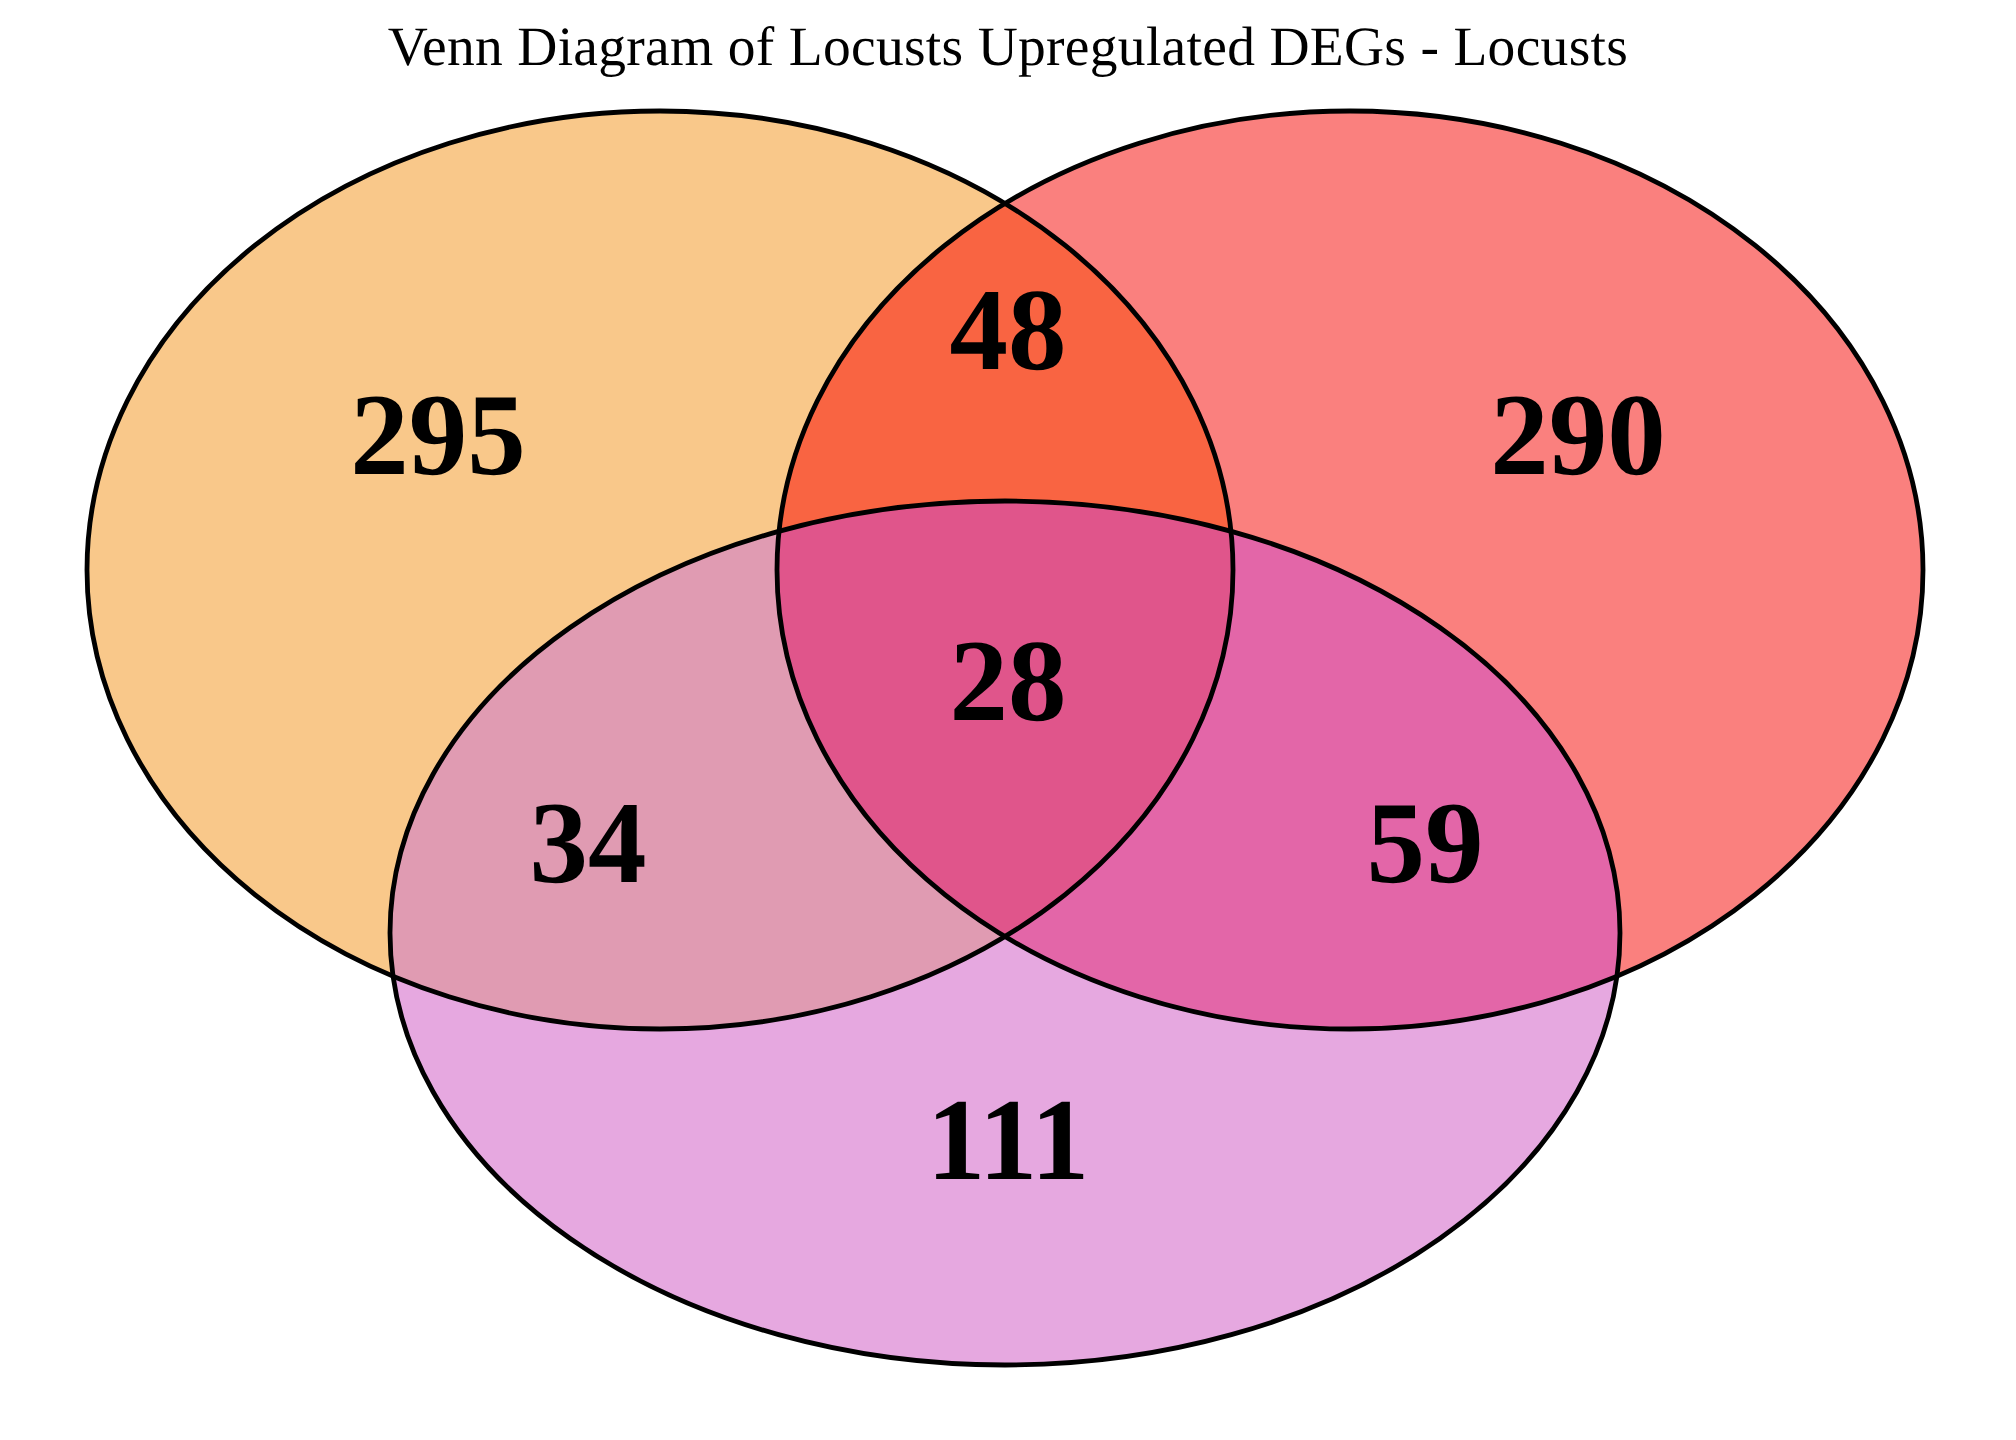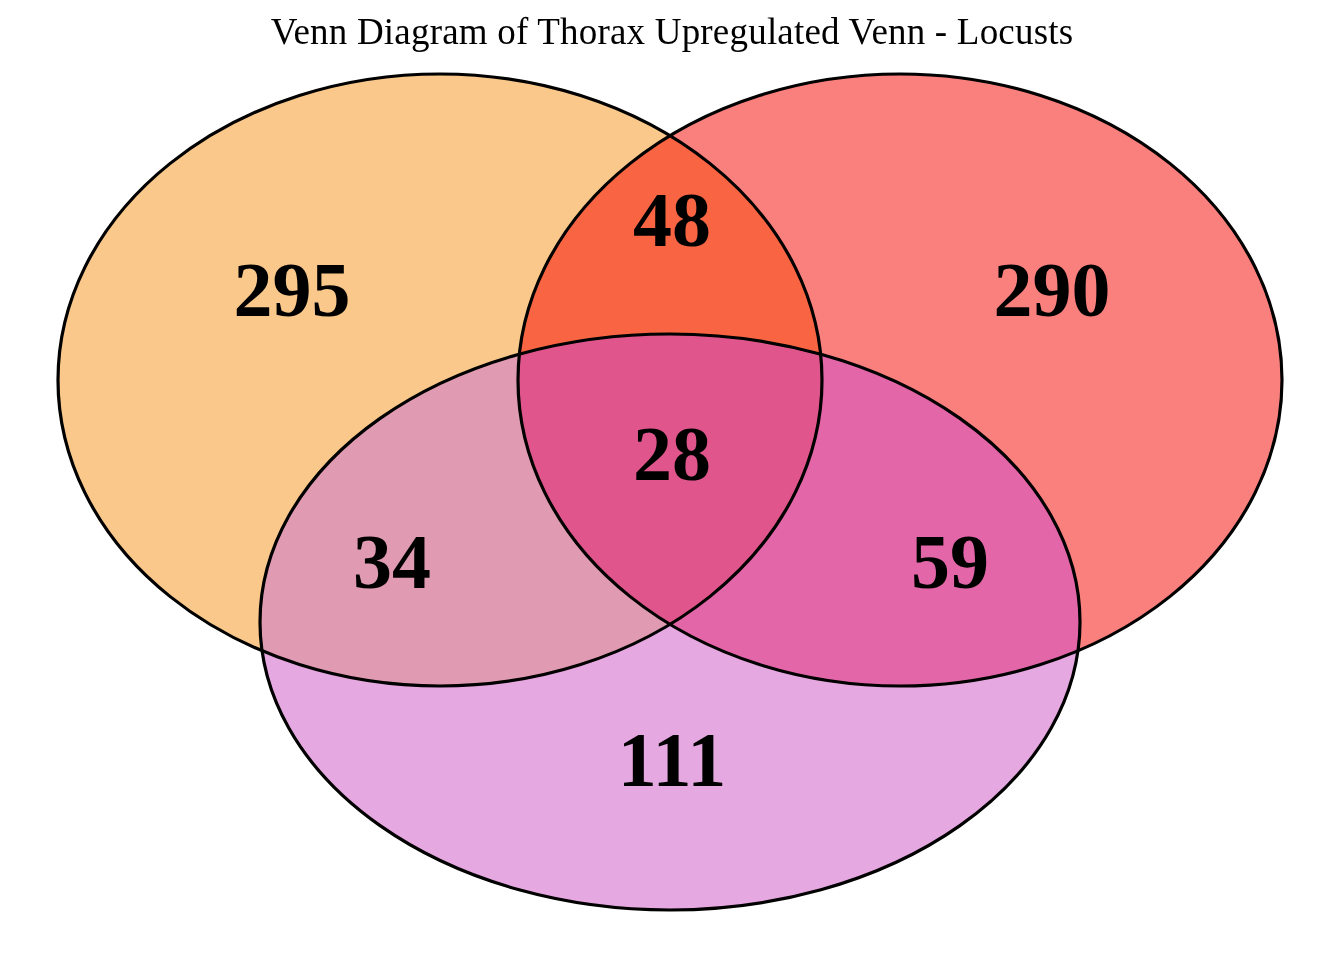--- a/index.html
+++ b/index.html
@@ -51,21 +51,21 @@
     fill: none;
     stroke: #000000;
     stroke-width: 3.2;
   }
 </style>
 </head>
 <body>
 
 <div id="figure">
 
-  <div id="chart-title">Venn Diagram of Thorax Upregulated Venn - Locusts</div>
+  <div id="chart-title">Venn Diagram of Locusts Upregulated DEGs - Locusts</div>
 
   <svg id="venn-canvas" viewBox="0 0 1344 960" xmlns="http://www.w3.org/2000/svg">
 
     <defs>
 
       <clipPath id="clip-a">
         <ellipse cx="440" cy="380" rx="382" ry="306"></ellipse>
       </clipPath>
       <clipPath id="clip-b">
         <ellipse cx="900" cy="380" rx="382" ry="306"></ellipse>

